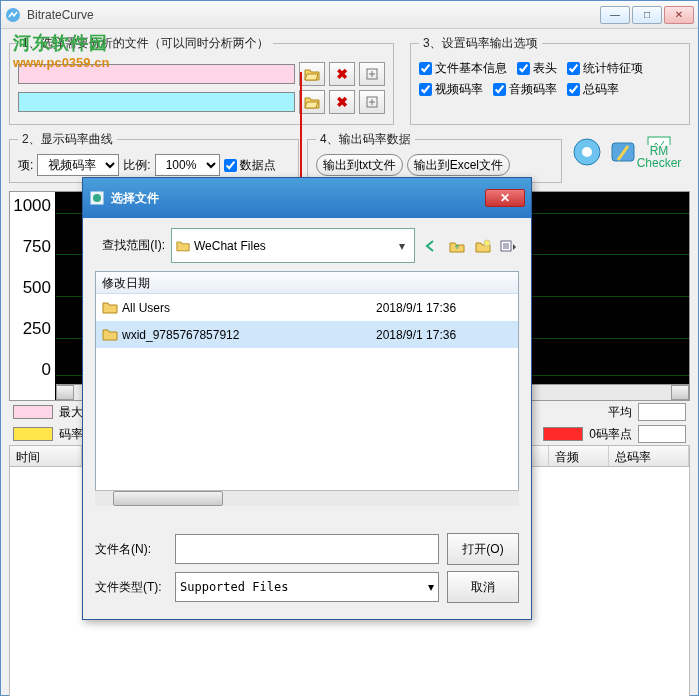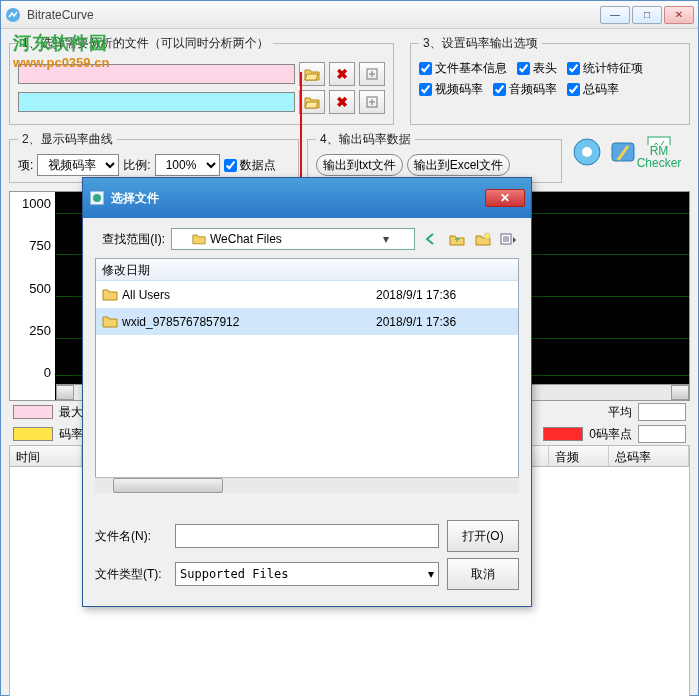--- a/index.html
+++ b/index.html
@@ -41,21 +41,21 @@
 .rm-ic { width: 34px; height: 34px; display: flex; align-items: center; justify-content: center; }
 
 .inline { display: flex; align-items: center; gap: 4px; flex-wrap: wrap; }
 select, .btn { height: 22px; border: 1px solid #888; background: linear-gradient(#fdfdfd,#e8e8e8); padding: 0 6px; cursor: pointer; }
 select { background: #fff; }
 
 .btn { display: inline-flex; align-items: center; border-radius: 11px; }
 
 .chart-area { border: 1px solid #999; height: 210px; background: #fff; display: flex; margin-top: 2px; }
 .y-axis { width: 46px; background: #fff; border-right: 1px solid #000; display: flex; flex-direction: column; justify-content: space-between; align-items: flex-end; padding: 4px 4px 20px 0; }
-.y-axis span { font-size: 13px; }
+.y-axis span { font-size: 17px; }
 .plot { flex: 1; background: #000; position: relative; }
 .grid-line { position: absolute; left: 0; right: 0; height: 1px; background: #0a4a0a; }
 .plot-scroll { position: absolute; bottom: 0; left: 0; right: 0; height: 16px; background: #e9e9e9; border-top: 1px solid #999; display: flex; }
 .plot-scroll .thumb { width: 18px; height: 100%; background: linear-gradient(#f5f5f5,#ccc); border: 1px solid #999; }
 .plot-scroll .track { flex: 1; }
 
 .legend-row { display: flex; align-items: center; gap: 6px; padding: 2px 4px; }
 .sw { width: 40px; height: 14px; border: 1px solid #888; }
 .sw.pink { background: #ffd6e8; }
 .sw.yel { background: #ffe44a; }
@@ -80,42 +80,42 @@
 .arrow::after { content: ""; position: absolute; bottom: -10px; left: -6px; border: 7px solid transparent; border-top: 12px solid #d11; }
 
 
 .dialog { position: absolute; top: 177px; left: 82px; width: 450px; background: #f0f0f0; border: 1px solid #2a5a9a; z-index: 20; box-shadow: 2px 3px 8px rgba(0,0,0,0.3); }
 .dlg-title { height: 40px; background: linear-gradient(#4a9edb,#2a78c8); color: #fff; display: flex; align-items: center; padding: 0 6px; }
 .dlg-title .t { flex: 1; font-weight: bold; }
 .dlg-x { width: 40px; height: 18px; background: linear-gradient(#e77,#c33); border: 1px solid #a22; color: #fff; display: flex; align-items: center; justify-content: center; border-radius: 2px; cursor: pointer; font-weight: bold; }
 .dlg-body { padding: 10px 12px; }
 .dlg-row { display: flex; align-items: center; gap: 6px; margin-bottom: 8px; }
 .dlg-row label { width: 70px; text-align: right; }
-.combo { flex: 1; height: 22px; border: 1px solid #7a9; background: #fff; display: flex; align-items: center; padding: 0 20px; }
+.combo { flex: 1; height: 35px; border: 1px solid #7a9; background: #fff; display: flex; align-items: center; padding: 0 4px; }
 .combo .fold { width: 14px; height: 12px; margin-right: 4px; }
 .combo .dd { margin-left: auto; width: 16px; text-align: center; color: #444; }
 .tool-ic { width: 20px; height: 20px; display: flex; align-items: center; justify-content: center; cursor: pointer; }
 
 .file-list { border: 1px solid #9ab; background: #fff; height: 220px; }
 .fl-head { display: flex; background: linear-gradient(#fafcff,#e8eef6); border-bottom: 1px solid #cde; height: 22px; }
 .fl-head .c1 { width: 280px; padding: 3px 6px; border-right: 1px solid #cde; }
 .fl-head .c2 { flex: 1; padding: 3px 6px; }
 .fl-row { display: flex; align-items: center; height: 27px; padding: 0 6px; }
 .fl-row.sel { background: #cfe6fb; }
 .fl-row .c1 { width: 274px; display: flex; align-items: center; gap: 4px; }
 .fl-row .c2 { flex: 1; }
 .folder-ic { width: 16px; height: 13px; }
 
 .dlg-scroll { height: 16px; background: #e9e9e9; border-top: 1px solid #bbb; margin-top: -1px; display: flex; }
 .dlg-scroll .sc-thumb { width: 110px; height: 100%; background: linear-gradient(#f3f3f3,#ccc); border: 1px solid #999; margin-left: 18px; border-radius: 2px; }
 
 .dlg-bottom { margin-top: 27px; }
 .dlg-bottom .r { display: flex; align-items: center; gap: 8px; margin-bottom: 6px; }
 .dlg-bottom label { width: 72px; }
-.dlg-bottom input[type=text], .dlg-bottom .combo2 { flex: 1; height: 24px; border: 1px solid #888; background: #fff; padding: 8px 4px; font-family: monospace; }
+.dlg-bottom input[type=text], .dlg-bottom .combo2 { flex: 1; height: 30px; border: 1px solid #888; background: #fff; padding: 8px 4px; font-family: monospace; }
 .dlg-btn { width: 72px; height: 32px; border: 1px solid #888; background: linear-gradient(#fdfdfd,#e5e5e5); cursor: pointer; }
 
 </style>
 </head>
 <body>
 
 <div class="main-window">
   <div class="titlebar">
     <span class="icon">
       <svg viewBox="0 0 16 16">

